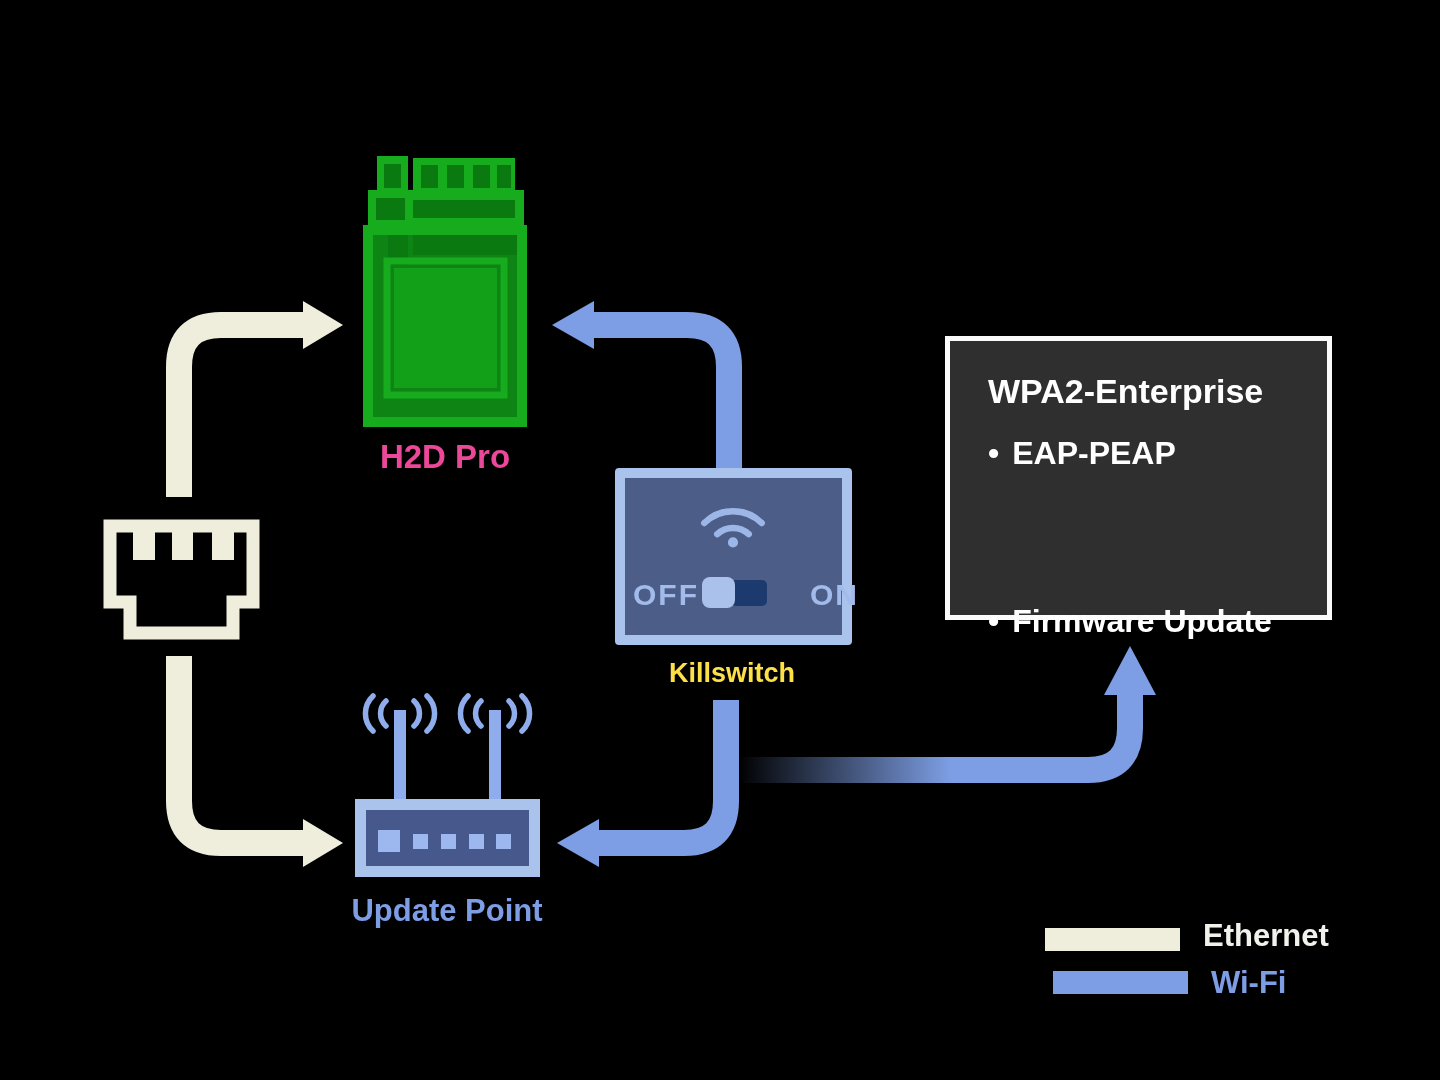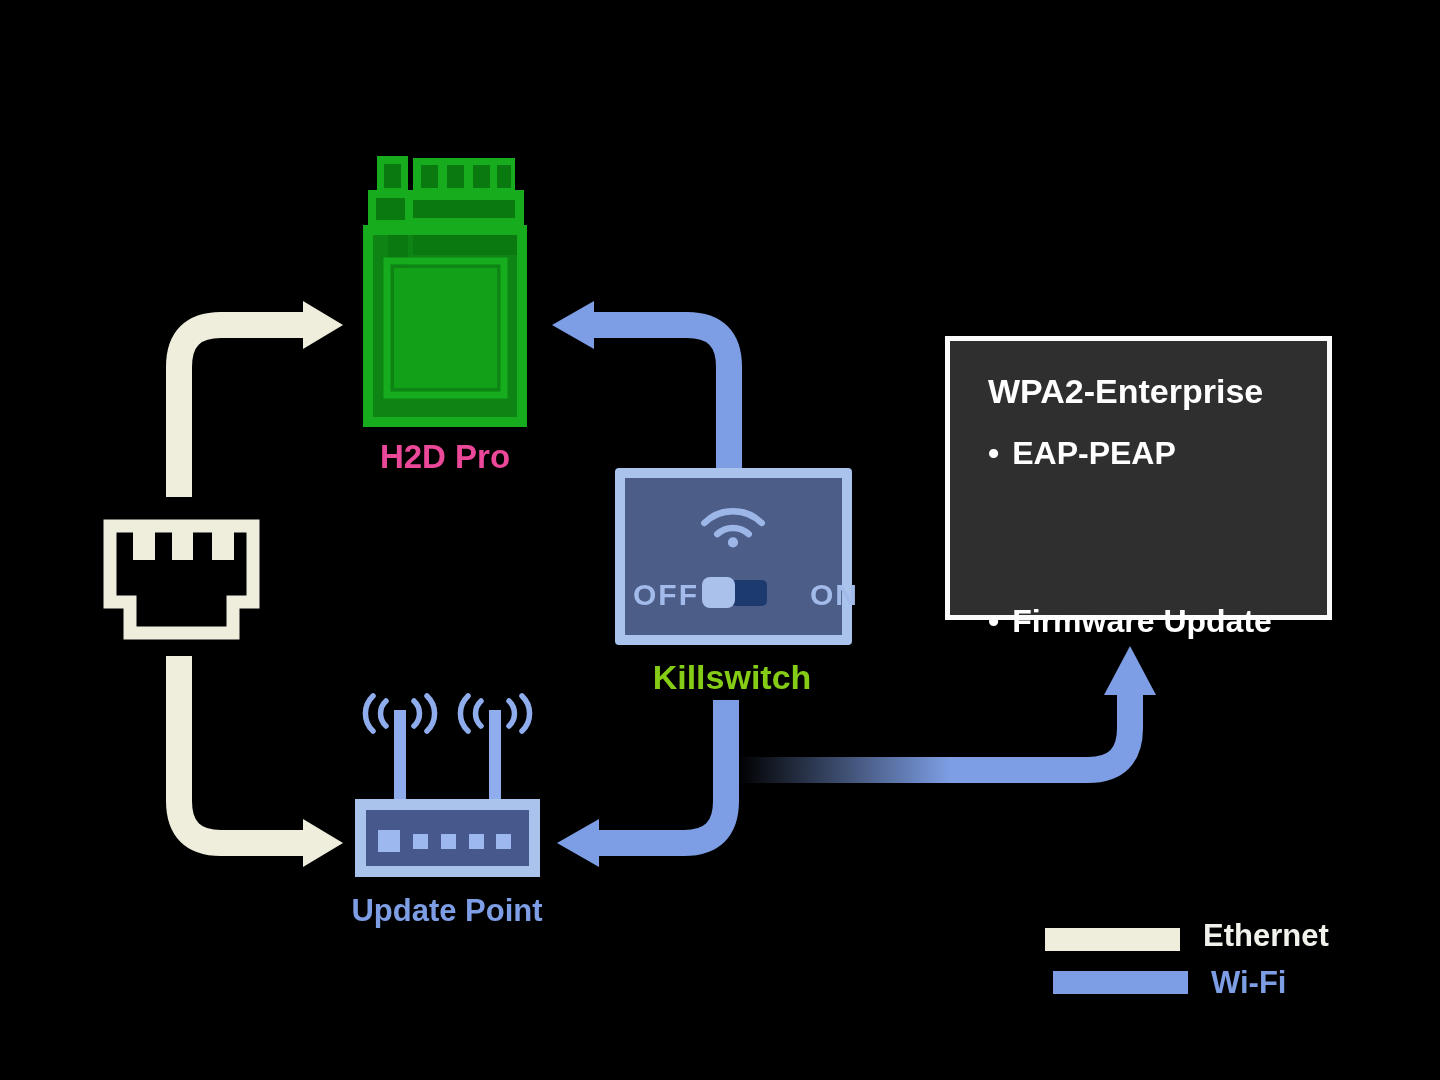--- a/index.html
+++ b/index.html
@@ -11,21 +11,21 @@
   .eth-stroke{stroke:#efeedd;stroke-width:26;fill:none;}
   .wifi-stroke{stroke:#7d9ee4;stroke-width:26;fill:none;}
   .fade-stroke{stroke:url(#fadeBlue);stroke-width:26;fill:none;}
   .eth-fill{fill:#efeedd;}
   .wifi-fill{fill:#7d9ee4;}
   .ap-arc{stroke:#8fadec;stroke-width:5.5;fill:none;stroke-linecap:round;}
 
   
   .label{position:absolute;text-align:center;}
   .h2d-label{left:345px;top:438px;width:200px;font-size:33px;color:#ec4899;}
-  .ks-label{left:608px;top:658px;width:248px;font-size:34px;color:#84cc16;}
+  .ks-label{left:608px;top:658px;width:248px;font-size:27px;color:#fde047;}
   .ap-label{left:323px;top:893px;width:248px;font-size:31px;color:#7d9ee4;}
 
   
   .killswitch-box{position:absolute;left:615px;top:468px;width:237px;height:177px;
                   box-sizing:border-box;border:10px solid #a9c3ec;border-radius:4px;background:#4c5e88;}
   .ks-off{position:absolute;left:8px;top:100px;font-size:30px;color:#a2bbea;letter-spacing:2px;}
   .ks-on{position:absolute;left:157px;top:100px;font-size:30px;color:#a2bbea;letter-spacing:2px;margin-left:28px;}
   .ks-wifi{position:absolute;left:75px;top:20px;}
   .ks-knob{position:absolute;left:77px;top:99px;width:33px;height:31px;border-radius:8px;background:#aac1ec;z-index:2;}
   .ks-track{position:absolute;left:106px;top:102px;width:36px;height:26px;border-radius:5px;background:#1d3a6e;}

